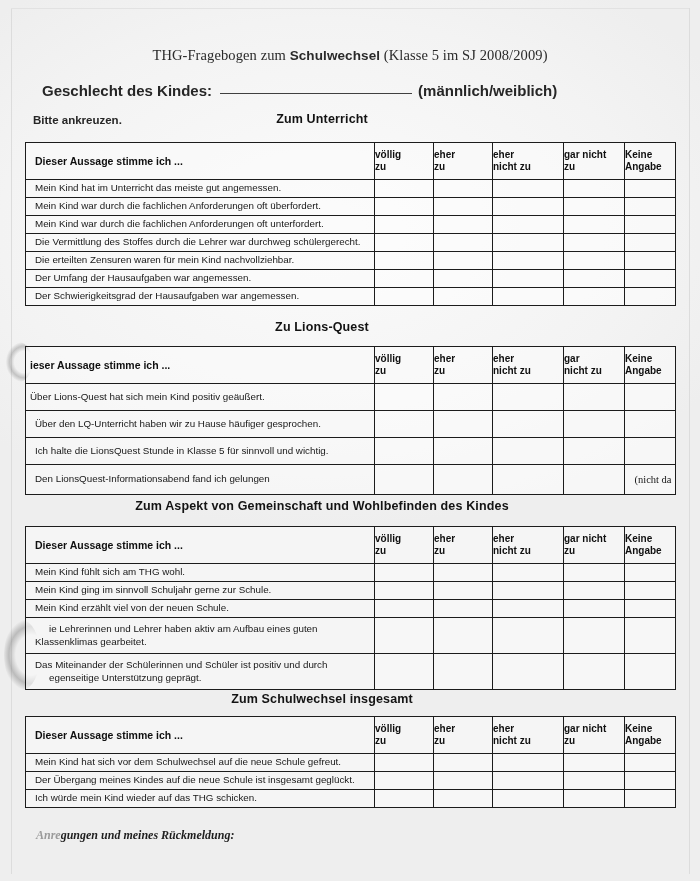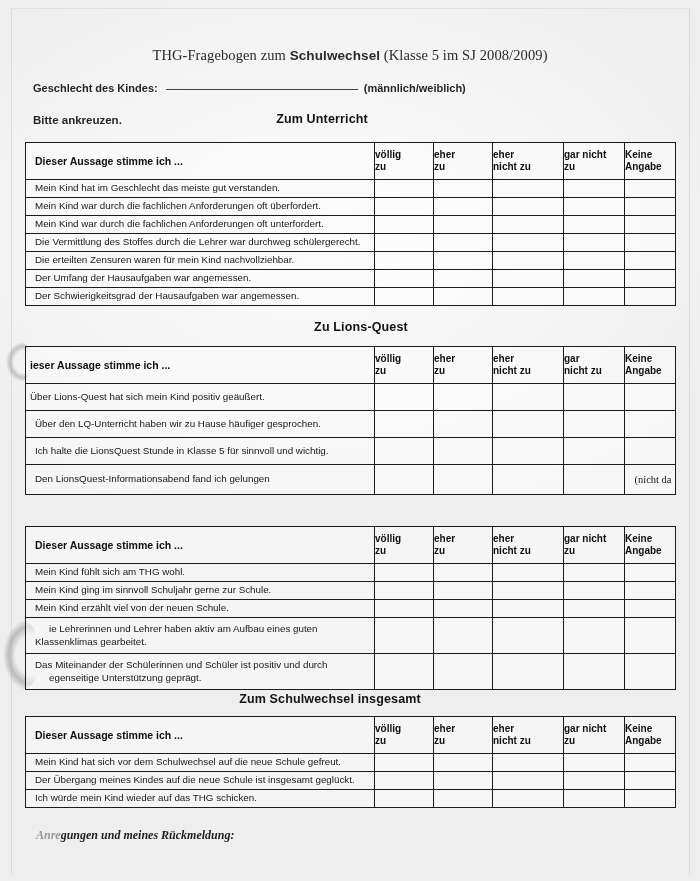--- a/index.html
+++ b/index.html
@@ -79,23 +79,23 @@
     letter-spacing: 0.1px;
   }
   #doc-title .strong {
     font-family: "Liberation Sans", sans-serif;
     font-weight: bold;
     font-size: 13.5px;
   }
 
   #gender-line {
     position: absolute;
-    left: 33px; top: 82px;
+    left: 42px; top: 82px;
     width: 640px;
-    font-size: 11px;
+    font-size: 15px;
     color: #262626;
     font-weight: 600;
   }
   #gender-blank {
     display: inline-block;
     width: 192px;
     border-bottom: 1.4px solid #404040;
     margin: 0 6px 0 8px;
     vertical-align: 2px;
   }
@@ -111,23 +111,23 @@
   .section-heading {
     position: absolute;
     width: 644px;
     text-align: center;
     font-size: 12.5px;
     font-weight: bold;
     color: #131313;
     letter-spacing: 0.15px;
   }
   #heading-1 { top: 112px; left: 0; }
-  #heading-2 { top: 320px; left: 0; margin-left: 39px; }
+  #heading-2 { top: 320px; left: 0; }
   #heading-3 { top: 499px; left: 0; }
-  #heading-4 { top: 692px; left: 8px; }
+  #heading-4 { top: 692px; left: 0; }
 
   
   .qtable {
     position: absolute;
     border-collapse: collapse;
     table-layout: fixed;
     background: transparent;
   }
   .qtable td, .qtable th {
     border: 1.2px solid #1c1c1c;
@@ -214,20 +214,21 @@
   <div id="doc-title"><span>THG-Fragebogen zum </span><span class="strong">Schulwechsel</span><span> (Klasse 5 im SJ 2008/2009)</span></div>
 
   <div id="gender-line">
     <span>Geschlecht des Kindes:</span><span id="gender-blank"></span><span>(männlich/weiblich)</span>
   </div>
 
   <div id="instruction">Bitte ankreuzen.</div>
 
   <div class="section-heading" id="heading-1">Zum Unterricht</div>
   <div class="section-heading" id="heading-2">Zu Lions-Quest</div>
+  <div class="section-heading" id="heading-3">Zum Aspekt von Gemeinschaft und Wohlbefinden des Kindes</div>
   <div class="section-heading" id="heading-4">Zum Schulwechsel insgesamt</div>
 
   <table class="qtable" id="table-1">
     <colgroup>
       <col style="width:349px">
         <col style="width:59px">
         <col style="width:59px">
         <col style="width:71px">
         <col style="width:61px">
         <col style="width:51px">
@@ -250,21 +251,21 @@
         <td class="hdr-scale">
           <span>gar nicht</span><br>
           <span>zu</span>
         </td>
         <td class="hdr-scale">
           <span>Keine</span><br>
           <span>Angabe</span>
         </td>
       </tr>
       <tr class="r18">
-        <td class="stmt">Mein Kind hat im Geschlecht das meiste gut verstanden.</td>
+        <td class="stmt">Mein Kind hat im Unterricht das meiste gut angemessen.</td>
         <td class="cell"></td>
         <td class="cell"></td>
         <td class="cell"></td>
         <td class="cell"></td>
         <td class="cell"></td>
       </tr>
       <tr class="r18">
         <td class="stmt">Mein Kind war durch die fachlichen Anforderungen oft  überfordert.</td>
         <td class="cell"></td>
         <td class="cell"></td>

